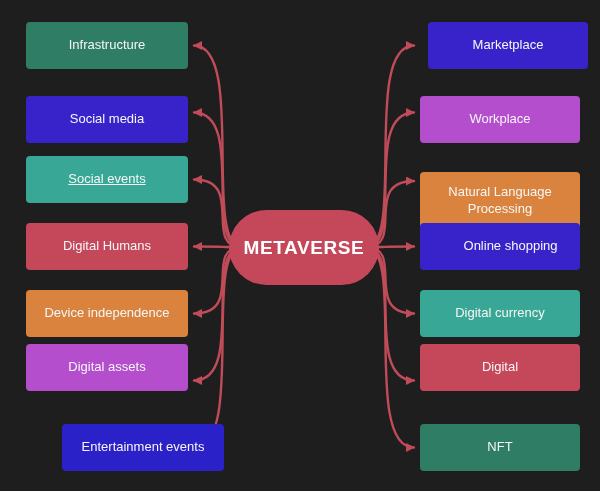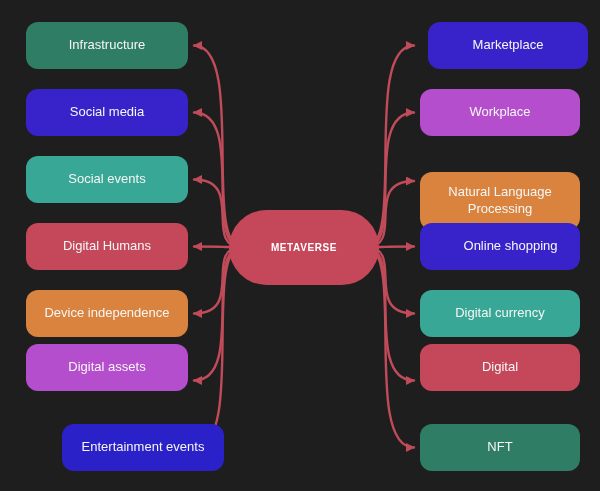--- a/index.html
+++ b/index.html
@@ -15,53 +15,53 @@
     overflow: hidden;
   }
   #connectors {
     position: absolute;
     left: 0;
     top: 0;
   }
   .node {
     position: absolute;
     height: 47px;
-    border-radius: 12px;
+    border-radius: 4px;
     display: flex;
     align-items: center;
     justify-content: center;
     color: #f6f6f6;
     font-size: 13px;
     text-align: center;
     padding: 4px 10px;
     line-height: 1.3;
   }
   .node.l { left: 26px;  width: 162px; }
   .node.r { left: 420px; width: 160px; }
   .p1 { top: 22px; }
-  .p2 { top: 89px; }
-  .p3 { top: 156px; }
+  .p2 { top: 96px; }
+  .p3 { top: 156px; text-decoration: underline; }
   .p4 { top: 223px; }
   .p5 { top: 290px; }
   .p6 { top: 344px; }
   .p7 { top: 424px; }
   .tall { top: 152px; height: 58px; margin-top: 20px; }
   #center-node {
     position: absolute;
     left: 229px;
     top: 210px;
     width: 150px;
     height: 75px;
     border-radius: 38px;
     display: flex;
     align-items: center;
     justify-content: center;
     color: #ffffff;
     font-weight: bold;
-    font-size: 10px;
+    font-size: 19px;
     letter-spacing: 0.6px;
   }
 </style>
 </head>
 <body>
 
 <div id="diagram" style="background-color: rgb(30, 30, 30);">
 
   <svg id="connectors" width="600" height="491" viewBox="0 0 600 491">
       <defs>

